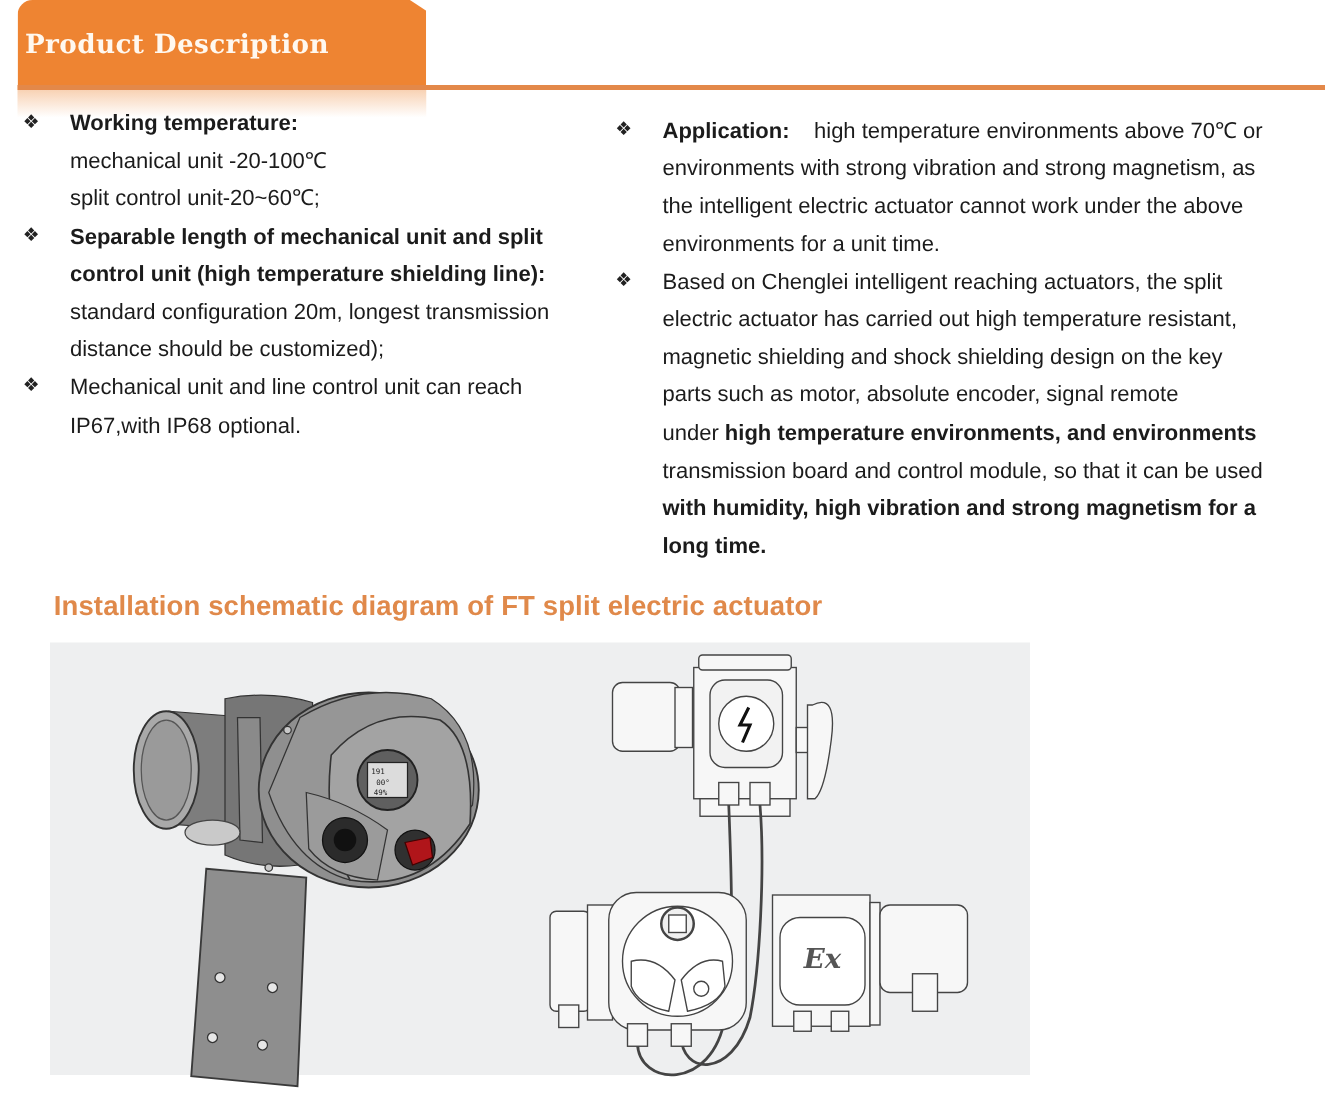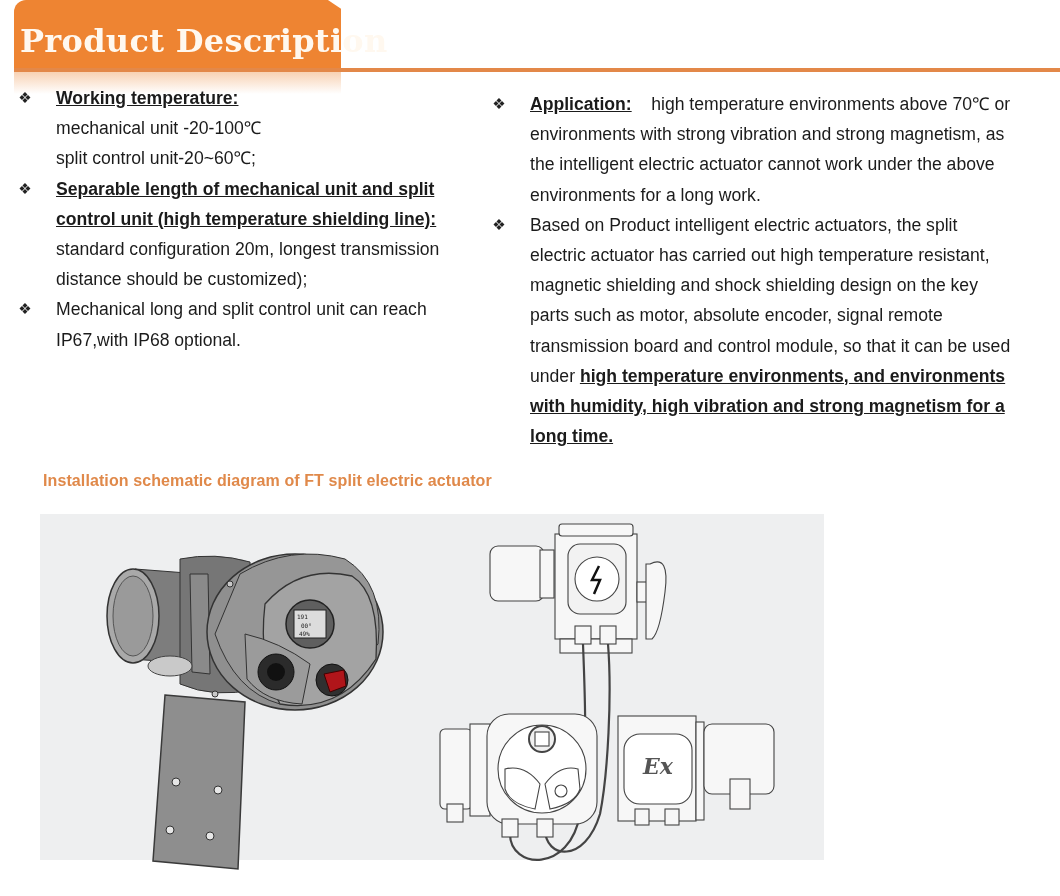--- a/index.html
+++ b/index.html
@@ -12,38 +12,38 @@
     border-radius: 12px 0 0 0;
     clip-path: polygon(0 0, 96% 0, 100% 12%, 100% 100%, 0 100%);
   }
   .banner-fade {
     position: absolute; left: 14px; top: 72px; width: 327px; height: 22px;
     background: linear-gradient(#f8d2b4, rgba(255,255,255,0));
   }
   .banner-title {
     position: absolute; left: 20px; top: 22px;
     font-family: "DejaVu Serif", "Liberation Serif", serif;
-    font-weight: bold; font-size: 32px; color: #fff8ef; letter-spacing: 0.3px;
+    font-weight: bold; font-size: 21px; color: #fff8ef; letter-spacing: 0.3px;
   }
   .banner-rule {
     position: absolute; left: 14px; top: 68px; width: 1058px; height: 4px;
     background: #e38849;
   }
 
   .col { position: absolute; font-family: "Liberation Sans", sans-serif; font-size: 17.6px; line-height: 30.2px; color: #1b1b1b; }
   .col-left { left: 16px; top: 83px; width: 460px; }
   .col-right { left: 490px; top: 89px; width: 560px; }
   .bullet { position: relative; padding-left: 40px; }
   .bullet .glyph { position: absolute; left: 0; top: 0; width: 18px; text-align: center; font-size: 15px; color: #222; }
-  .b { font-weight: bold; text-decoration: underline; }
+  .b { font-weight: bold; }
   .line { display: block; white-space: nowrap; }
 
   .section-title {
     position: absolute; left: 43px; top: 472px;
-    font-family: "Liberation Sans", sans-serif; font-size: 16px; font-weight: bold;
+    font-family: "Liberation Sans", sans-serif; font-size: 22px; font-weight: bold;
     color: #e0894a; letter-spacing: 0.1px;
   }
 
   .figure-panel {
     position: absolute; left: 40px; top: 514px; width: 784px; height: 346px;
     background: #eeeff0;
     text-align: center;
   }
   .figure-panel svg { position: absolute; left: 0; top: 0; }
 </style>
@@ -64,45 +64,45 @@
   </div>
   <div class="bullet">
     <span class="glyph">❖</span>
     <span class="line b">Separable length of mechanical unit and split</span>
     <span class="line b">control unit (high temperature shielding line):</span>
     <span class="line">standard configuration 20m, longest transmission</span>
     <span class="line">distance should be customized);</span>
   </div>
   <div class="bullet">
     <span class="glyph">❖</span>
-    <span class="line">Mechanical long and split control unit can reach</span>
+    <span class="line">Mechanical unit and line control unit can reach</span>
     <span class="line">IP67,with IP68 optional.</span>
   </div>
 </div>
 
 <div class="col col-right">
   <div class="bullet">
     <span class="glyph">❖</span>
     <span class="line">
       <span class="b">Application:</span>&nbsp;&nbsp;&nbsp;&nbsp;<span>high temperature environments above 70℃ or</span>
     </span>
     <span class="line">environments with strong vibration and strong magnetism, as</span>
     <span class="line">the intelligent electric actuator cannot work under the above</span>
-    <span class="line">environments for a long work.</span>
+    <span class="line">environments for a unit time.</span>
   </div>
   <div class="bullet">
     <span class="glyph">❖</span>
-    <span class="line">Based on Product intelligent electric actuators, the split</span>
+    <span class="line">Based on Chenglei intelligent reaching actuators, the split</span>
     <span class="line">electric actuator has carried out high temperature resistant,</span>
     <span class="line">magnetic shielding and shock shielding design on the key</span>
     <span class="line">parts such as motor, absolute encoder, signal remote</span>
-    <span class="line">transmission board and control module, so that it can be used</span>
     <span class="line">
       <span>under </span><span class="b">high temperature environments, and environments</span>
     </span>
+    <span class="line">transmission board and control module, so that it can be used</span>
     <span class="line b">with humidity, high vibration and strong magnetism for a</span>
     <span class="line b">long time.</span>
   </div>
 </div>
 
 <div class="section-title">Installation schematic diagram of FT split electric actuator</div>
 
 <div class="figure-panel">
   <svg width="784" height="382" viewBox="0 0 784 382">
 

